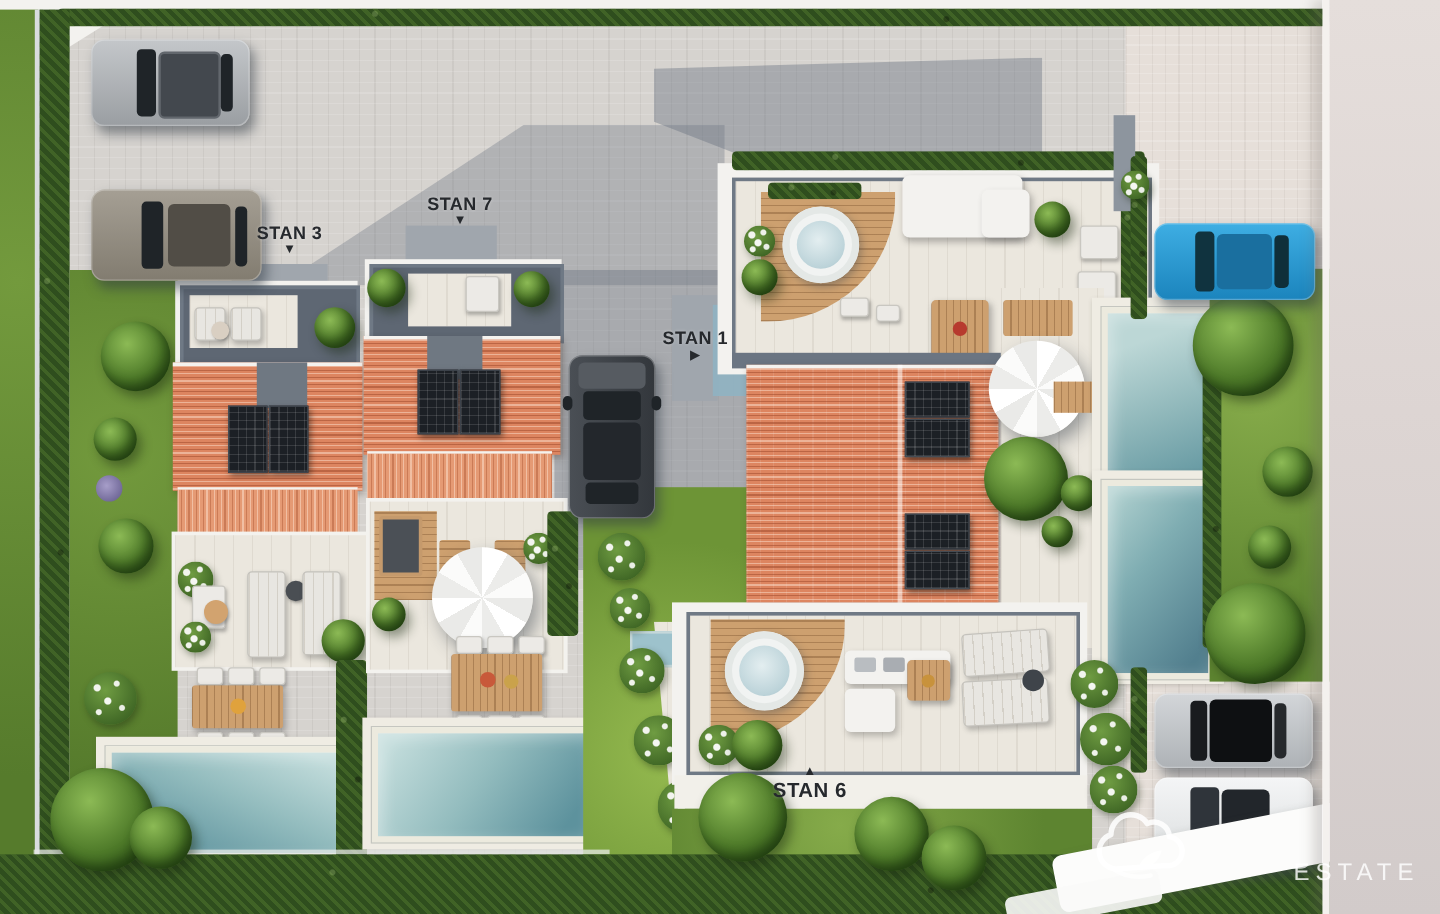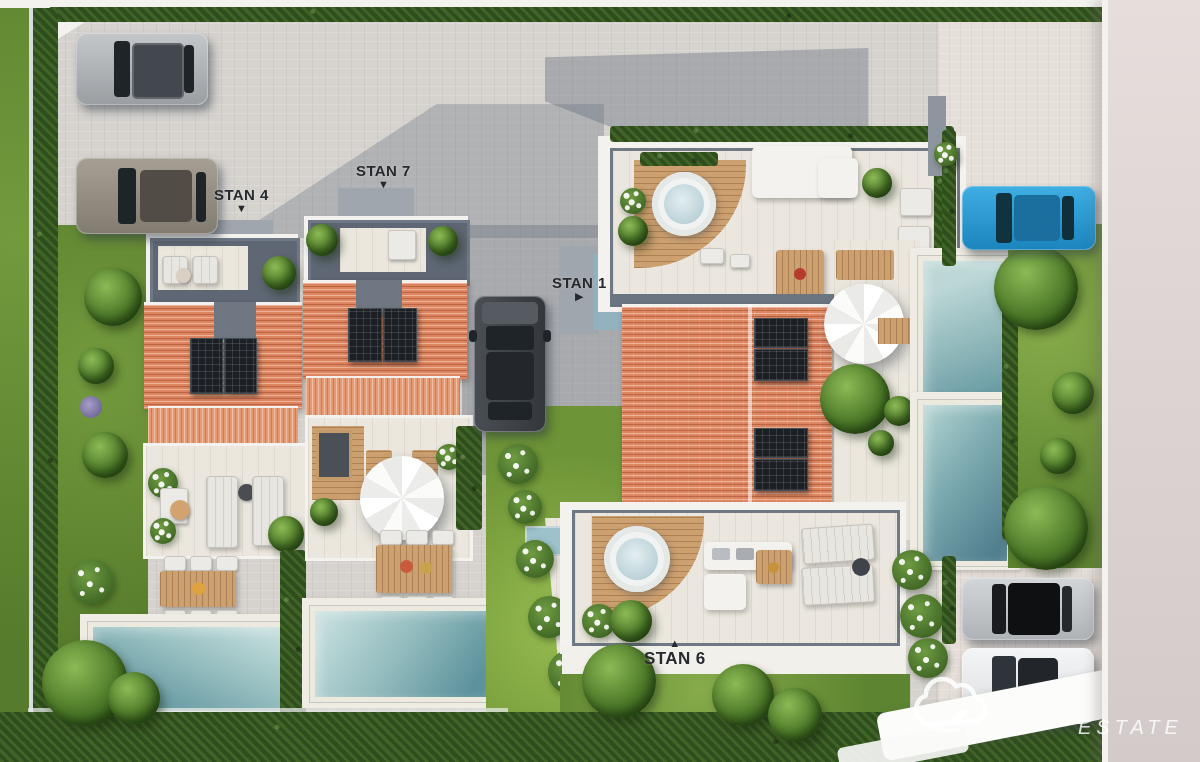--- a/index.html
+++ b/index.html
@@ -295,21 +295,21 @@
     <span class="glass" style="left:30px;top:6px;width:14px;height:50px;background:#191b1e;"></span>
     <span class="roofbox" style="left:46px;top:5px;width:52px;height:52px;background:#0e1012;"></span>
     <span class="glass" style="left:100px;top:8px;width:10px;height:46px;background:#26292c;"></span>
   </div>
   <div class="abs car" style="left:962px;top:648px;width:132px;height:76px;background:linear-gradient(180deg,#f4f5f6,#d9dcdd);">
     <span class="glass" style="left:30px;top:8px;width:24px;height:60px;background:#2f343a;"></span>
     <span class="roofbox" style="left:56px;top:10px;width:40px;height:56px;background:#22262b;"></span>
   </div>
 
   <div class="abs" style="left:214px;top:186px;text-align:center;">
-    <div class="label">STAN 4</div>
+    <div class="label">STAN 3</div>
     <div class="marker">▼</div>
   </div>
   <div class="abs" style="left:356px;top:162px;text-align:center;">
     <div class="label">STAN 7</div>
     <div class="marker">▼</div>
   </div>
   <div class="abs" style="left:552px;top:274px;text-align:center;">
     <div class="label">STAN 1</div>
     <div class="marker">▶</div>
   </div>
@@ -322,16 +322,16 @@
   <div class="abs" style="left:838px;top:736px;width:130px;height:28px;background:#fafaf8;border-radius:6px;transform:rotate(-11deg);opacity:.9;"></div>
 
   <div class="abs" style="left:1102px;top:0;width:98px;height:762px;background:linear-gradient(180deg,#e5dedb 0%,#ddd5d3 45%,#d2cbca 100%);border-left:6px solid #f4f1ee;box-shadow:-8px 0 10px rgba(110,105,100,.25);"></div>
 
   <div class="abs" style="left:900px;top:650px;width:300px;height:110px;z-index:30;">
     <svg style="position:absolute;left:0;top:4px;" width="92" height="96" viewBox="0 0 100 100">
       <path d="M32 74 a16 16 0 0 1 -4 -31 a18 18 0 0 1 33 -10 a14 14 0 0 1 20 12 a13 13 0 0 1 -3 26 z" fill="none" stroke="rgba(255,255,255,.85)" stroke-width="5" stroke-linejoin="round"></path>
       <path d="M52 74 q6 -15 22 -17 q-3 15 -22 17 z" fill="rgba(255,255,255,.8)"></path>
       <path d="M30 74 q14 10 34 6" fill="none" stroke="rgba(255,255,255,.7)" stroke-width="4" stroke-linecap="round"></path>
     </svg>
-    <div class="abs wm-line2" style="left:178px;top:66px;font-style:italic;">ESTATE</div>
+    <div class="abs wm-line2" style="left:178px;top:66px;">ESTATE</div>
   </div>
 
 </div>
 
 </body></html>

